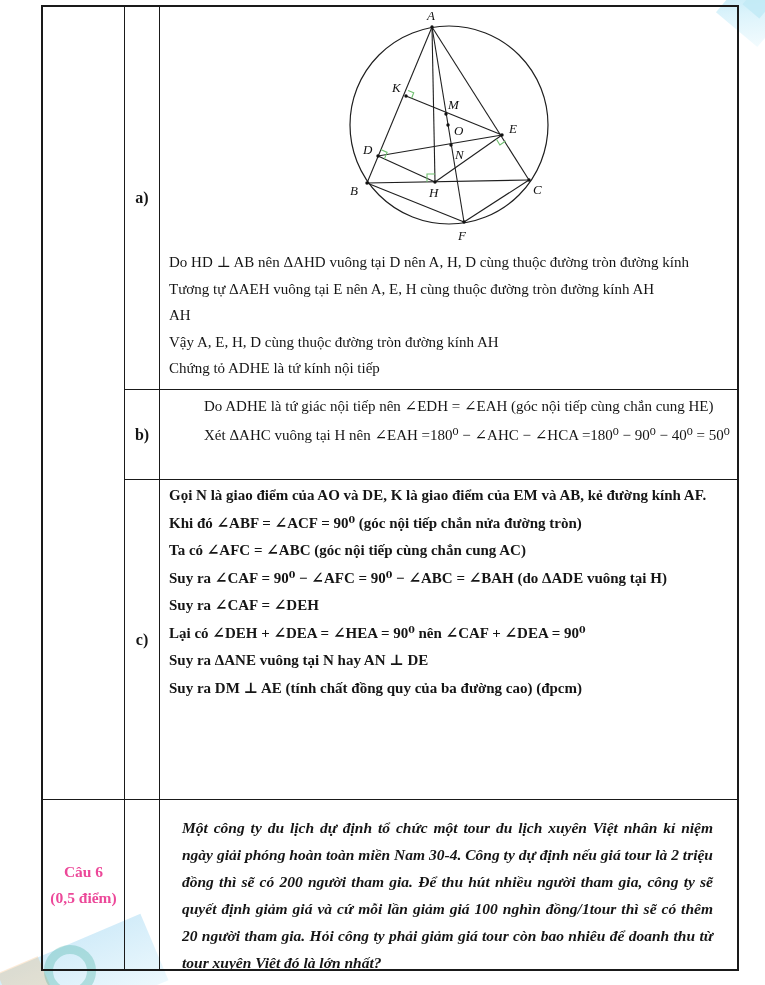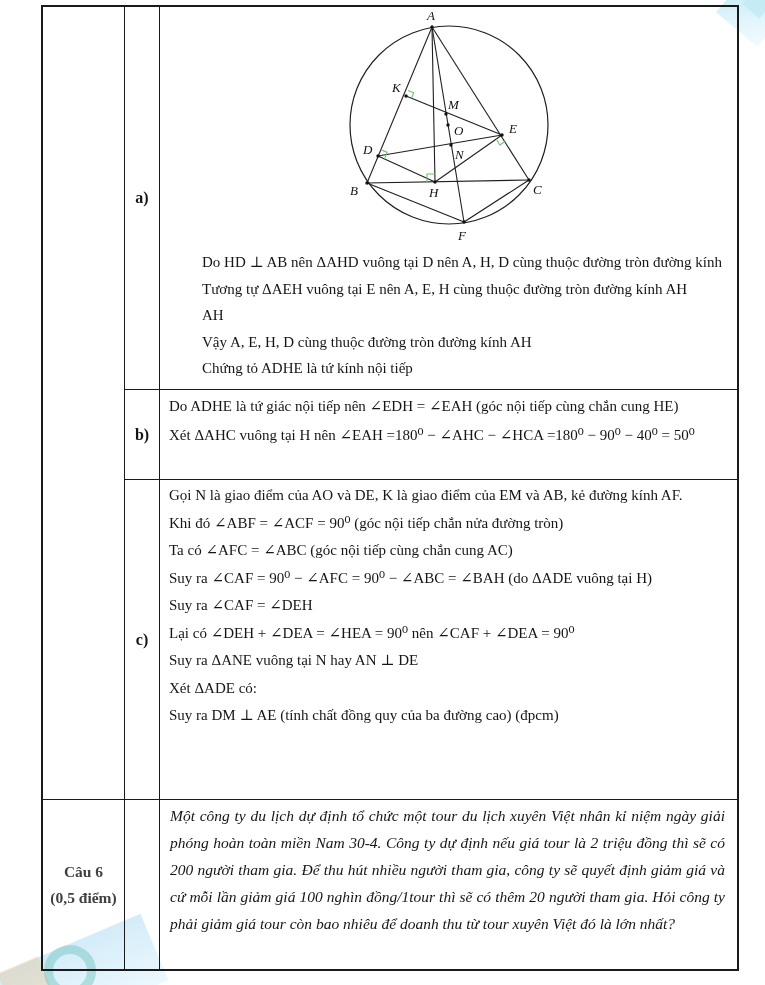--- a/index.html
+++ b/index.html
@@ -16,36 +16,36 @@
   .cell { position:relative; box-sizing:border-box; }
   .br { border-right:1.5px solid #1a1a1a; }
   .bb { border-bottom:1.5px solid #1a1a1a; }
   .qcol-merged { grid-column:1; grid-row:1 / 4; }
   .part-label {
     display:flex; align-items:center; justify-content:center;
     font-weight:bold; font-size:16px;
   }
   .content { padding:2px 10px 0 9px; font-size:15px; overflow:hidden; }
   .line { white-space:nowrap; }
-  .content-a .line { line-height:26.5px;margin-left:33px; }
-  .content-b .line { line-height:29px; }
-  .content-c .line { line-height:27.5px; }
+  .content-a .line { line-height:26.5px; }
+  .content-b .line { line-height:29px;margin-left:35px; }
+  .content-c .line { line-height:27.5px;font-weight:bold; }
   .fig-area { position:relative; height:240px; }
   .fig-area svg { position:absolute; left:168px; top:-4px; }
   
   .q6-cell {
     grid-column:1; grid-row:4;
     display:flex; flex-direction:column; align-items:center; justify-content:center;
-    color:#404040; font-weight:bold; font-size:15.5px; line-height:26px; text-align:center;
+    color:#ec4899; font-weight:bold; font-size:15.5px; line-height:26px; text-align:center;
   }
   .q6-mid { grid-column:2; grid-row:4; }
   .q6-textcell { grid-column:3; grid-row:4; overflow:hidden; }
   .q6-text {
-    margin:0; padding:2px 12px 0 10px;
-    font-weight:normal; font-style:italic; font-size:15.5px; line-height:27px;
+    margin:12px; padding:2px 12px 0 10px;
+    font-weight:bold; font-style:italic; font-size:15.5px; line-height:27px;
     text-align:justify;
   }
   
   .wm { position:absolute; pointer-events:none; }
   .wm-tr1 { right:-16px; top:-18px; width:54px; height:54px; transform:rotate(40deg);
             background:linear-gradient(135deg,#a8e1f2 0%,#d8f2fb 55%,#f1fbfe 100%); opacity:.9; }
   .wm-tr2 { right:-4px; top:-8px; width:22px; height:22px; transform:rotate(40deg);
             background:#c2eaf6; opacity:.85; }
   .wm-bl-band { left:-52px; bottom:-40px; width:215px; height:72px; transform:rotate(-23deg);
             background:linear-gradient(180deg,#cbe9f8 0%,#e9f7fd 100%); opacity:.85; }
@@ -134,21 +134,20 @@
       <span>c)</span>
     </div>
     <div class="cell content content-c bb" style="grid-column:3; grid-row:3;">
       <div class="line">Gọi N là giao điểm của AO và DE, K là giao điểm của EM và AB, kẻ đường kính AF.</div>
       <div class="line">Khi đó ∠ABF = ∠ACF = 90⁰ (góc nội tiếp chắn nửa đường tròn)</div>
       <div class="line">Ta có ∠AFC = ∠ABC (góc nội tiếp cùng chắn cung AC)</div>
       <div class="line">Suy ra ∠CAF = 90⁰ − ∠AFC = 90⁰ − ∠ABC = ∠BAH (do ΔADE vuông tại H)</div>
       <div class="line">Suy ra ∠CAF = ∠DEH</div>
       <div class="line">Lại có ∠DEH + ∠DEA = ∠HEA = 90⁰ nên ∠CAF + ∠DEA = 90⁰</div>
       <div class="line">Suy ra ΔANE vuông tại N hay AN ⊥ DE</div>
-      <div class="line">Xét ΔADE có:</div>
       <div class="line">Suy ra DM ⊥ AE (tính chất đồng quy của ba đường cao) (đpcm)</div>
     </div>
 
     <div class="cell q6-cell br">
       <div>Câu 6</div>
       <div>(0,5 điểm)</div>
     </div>
     <div class="cell q6-mid br"></div>
     <div class="cell q6-textcell">
       <p class="q6-text">Một công ty du lịch dự định tổ chức một tour du lịch xuyên Việt nhân kỉ niệm ngày giải phóng hoàn toàn miền Nam 30-4. Công ty dự định nếu giá tour là 2 triệu đồng thì sẽ có 200 người tham gia. Để thu hút nhiều người tham gia, công ty sẽ quyết định giảm giá và cứ mỗi lần giảm giá 100 nghìn đồng/1tour thì sẽ có thêm 20 người tham gia. Hỏi công ty phải giảm giá tour còn bao nhiêu để doanh thu từ tour xuyên Việt đó là lớn nhất?</p>

